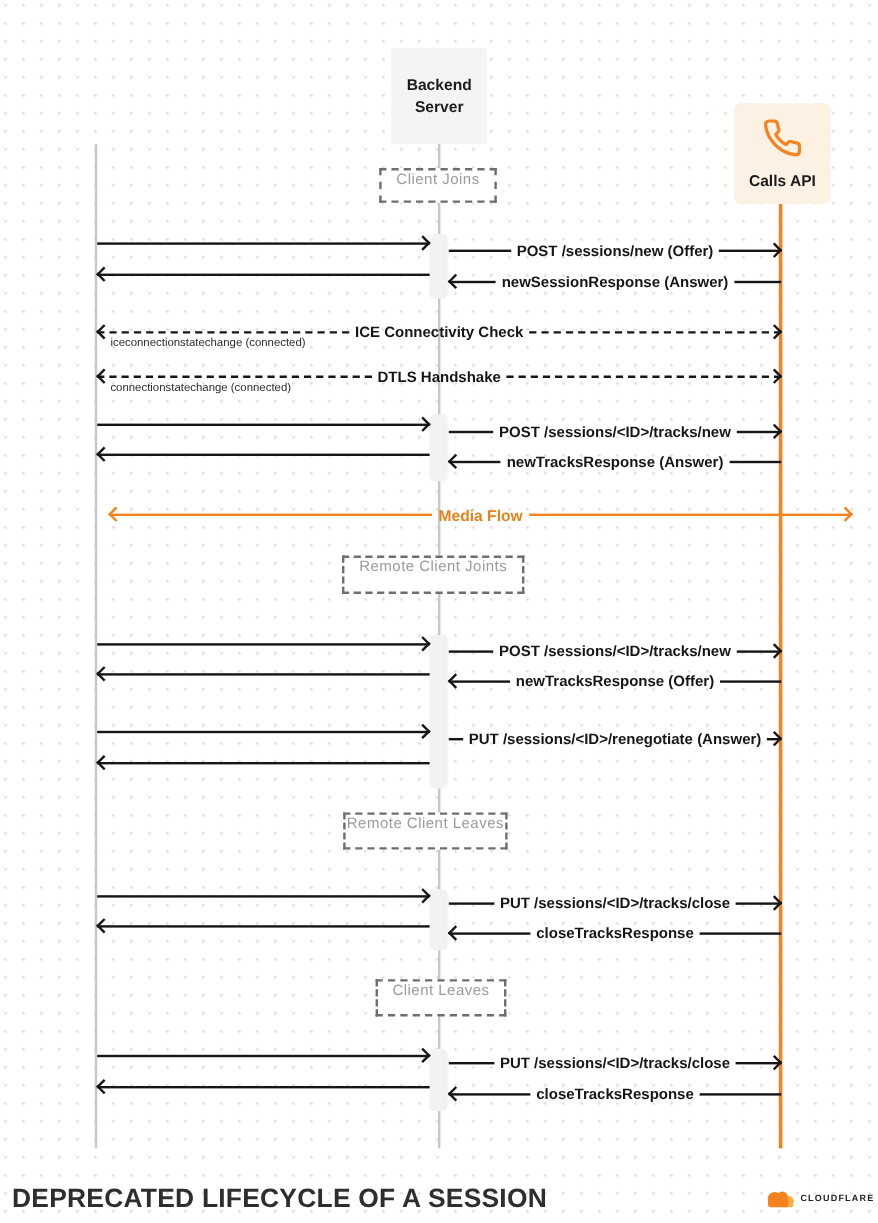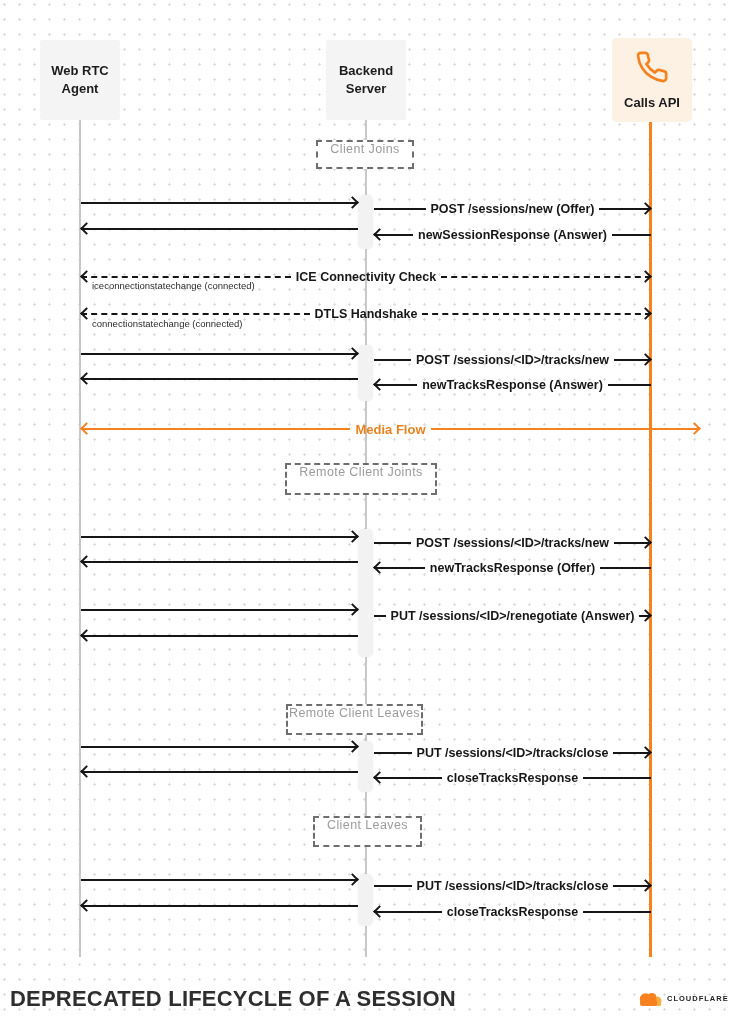--- a/index.html
+++ b/index.html
@@ -19,21 +19,21 @@
     position:relative;width:732px;height:1019px;overflow:hidden;background:#fff;
     background-image:radial-gradient(circle,#dcdcdc 1.1px,transparent 1.4px);
     background-size:15px 15px;background-position:12px 12px;
   }
   
   .actor{
     position:absolute;display:flex;flex-direction:column;align-items:center;justify-content:center;
     text-align:center;font-weight:bold;font-size:13px;color:#1c1c1e;line-height:1.35;border-radius:2px;
   }
   .actor.gray{background:var(--gray-box);}
-  .actor.calls{background:var(--calls-bg);border-radius:5px;gap:8px;}
+  .actor.calls{background:var(--calls-bg);border-radius:5px;gap:8px;margin-top:48px;}
   
   .lifeline{position:absolute;width:2px;background:var(--lifeline);}
   .lifeline.orange{width:2.5px;background:var(--orange);}
   
   .bar{position:absolute;left:358px;width:15px;background:#f2f2f3;border-radius:5px;box-shadow:0 0 0 1px rgba(0,0,0,0.02);}
   
   .seg{position:absolute;height:20px;display:flex;align-items:center;}
   .seg .ln{flex:1;border-top:2px solid var(--ink);}
   .seg.dashed .ln{border-top:2.5px dashed var(--ink);}
   .seg .lbl{font-weight:bold;font-size:12.5px;color:var(--ink);padding:0 5px;white-space:nowrap;}
@@ -65,42 +65,39 @@
   <div class="lifeline" style="left:79px;top:120px;height:837px;"></div>
   <div class="lifeline" style="left:365px;top:120px;height:837px;"></div>
   <div class="lifeline orange" style="left:649px;top:122px;height:835px;"></div>
 
   <div class="bar" style="top:195px;height:54px;"></div>
   <div class="bar" style="top:345px;height:56px;"></div>
   <div class="bar" style="top:529px;height:128px;"></div>
   <div class="bar" style="top:741px;height:51px;"></div>
   <div class="bar" style="top:874px;height:52px;"></div>
 
-  <div class="actor gray" style="left:40px;top:40px;width:80px;height:80px;">
-    <span>Web RTC Agent</span>
-  </div>
   <div class="actor gray" style="left:326px;top:40px;width:80px;height:80px;">
     <span>Backend Server</span>
   </div>
   <div class="actor calls" style="left:612px;top:38px;width:80px;height:84px;">
     <span class="phone-wrap">
       <svg width="34" height="34" viewBox="0 0 24 24" fill="none" stroke="#f6821f" stroke-width="1.9" stroke-linecap="round" stroke-linejoin="round">
         <path d="M22 16.92v3a2 2 0 0 1-2.18 2 19.79 19.79 0 0 1-8.63-3.07 19.5 19.5 0 0 1-6-6 19.79 19.79 0 0 1-3.07-8.67A2 2 0 0 1 4.11 2h3a2 2 0 0 1 2 1.72 12.84 12.84 0 0 0 .7 2.81 2 2 0 0 1-.45 2.11L8.09 9.91a16 16 0 0 0 6 6l1.27-1.27a2 2 0 0 1 2.11-.45 12.84 12.84 0 0 0 2.81.7A2 2 0 0 1 22 16.92z"></path>
       </svg>
     </span>
     <span>Calls API</span>
   </div>
 
   <div class="phase" style="left:316px;top:140px;width:98px;height:29px;">
     <span>Client Joins</span>
   </div>
   <div class="phase" style="left:285px;top:463px;width:152px;height:32px;">
     <span>Remote Client Joints</span>
   </div>
-  <div class="phase" style="left:286px;top:704px;width:137px;height:31px;">
+  <div class="phase" style="left:286px;top:677px;width:137px;height:31px;">
     <span>Remote Client Leaves</span>
   </div>
   <div class="phase" style="left:313px;top:816px;width:109px;height:31px;">
     <span>Client Leaves</span>
   </div>
 
   <div class="seg" style="left:81px;top:193px;width:277px;">
       <span class="ln"></span>
       <span class="ah r"></span>
     </div>
@@ -153,21 +150,21 @@
       <span class="ln"></span>
       <span class="ah l"></span>
     </div>
   <div class="seg" style="left:374px;top:375px;width:277px;">
     <span class="ln"></span>
       <span class="lbl">newTracksResponse (Answer)</span>
       <span class="ln"></span>
       <span class="ah l"></span>
   </div>
 
-  <div class="seg orange-seg" style="left:81px;top:419px;width:619px;">
+  <div class="seg orange-seg" style="left:91px;top:419px;width:619px;">
     <span class="ln"></span>
       <span class="lbl">Media Flow</span>
       <span class="ln"></span>
       <span class="ah r"></span>
       <span class="ah l"></span>
   </div>
 
   <div class="seg" style="left:81px;top:527px;width:277px;">
       <span class="ln"></span>
       <span class="ah r"></span>

